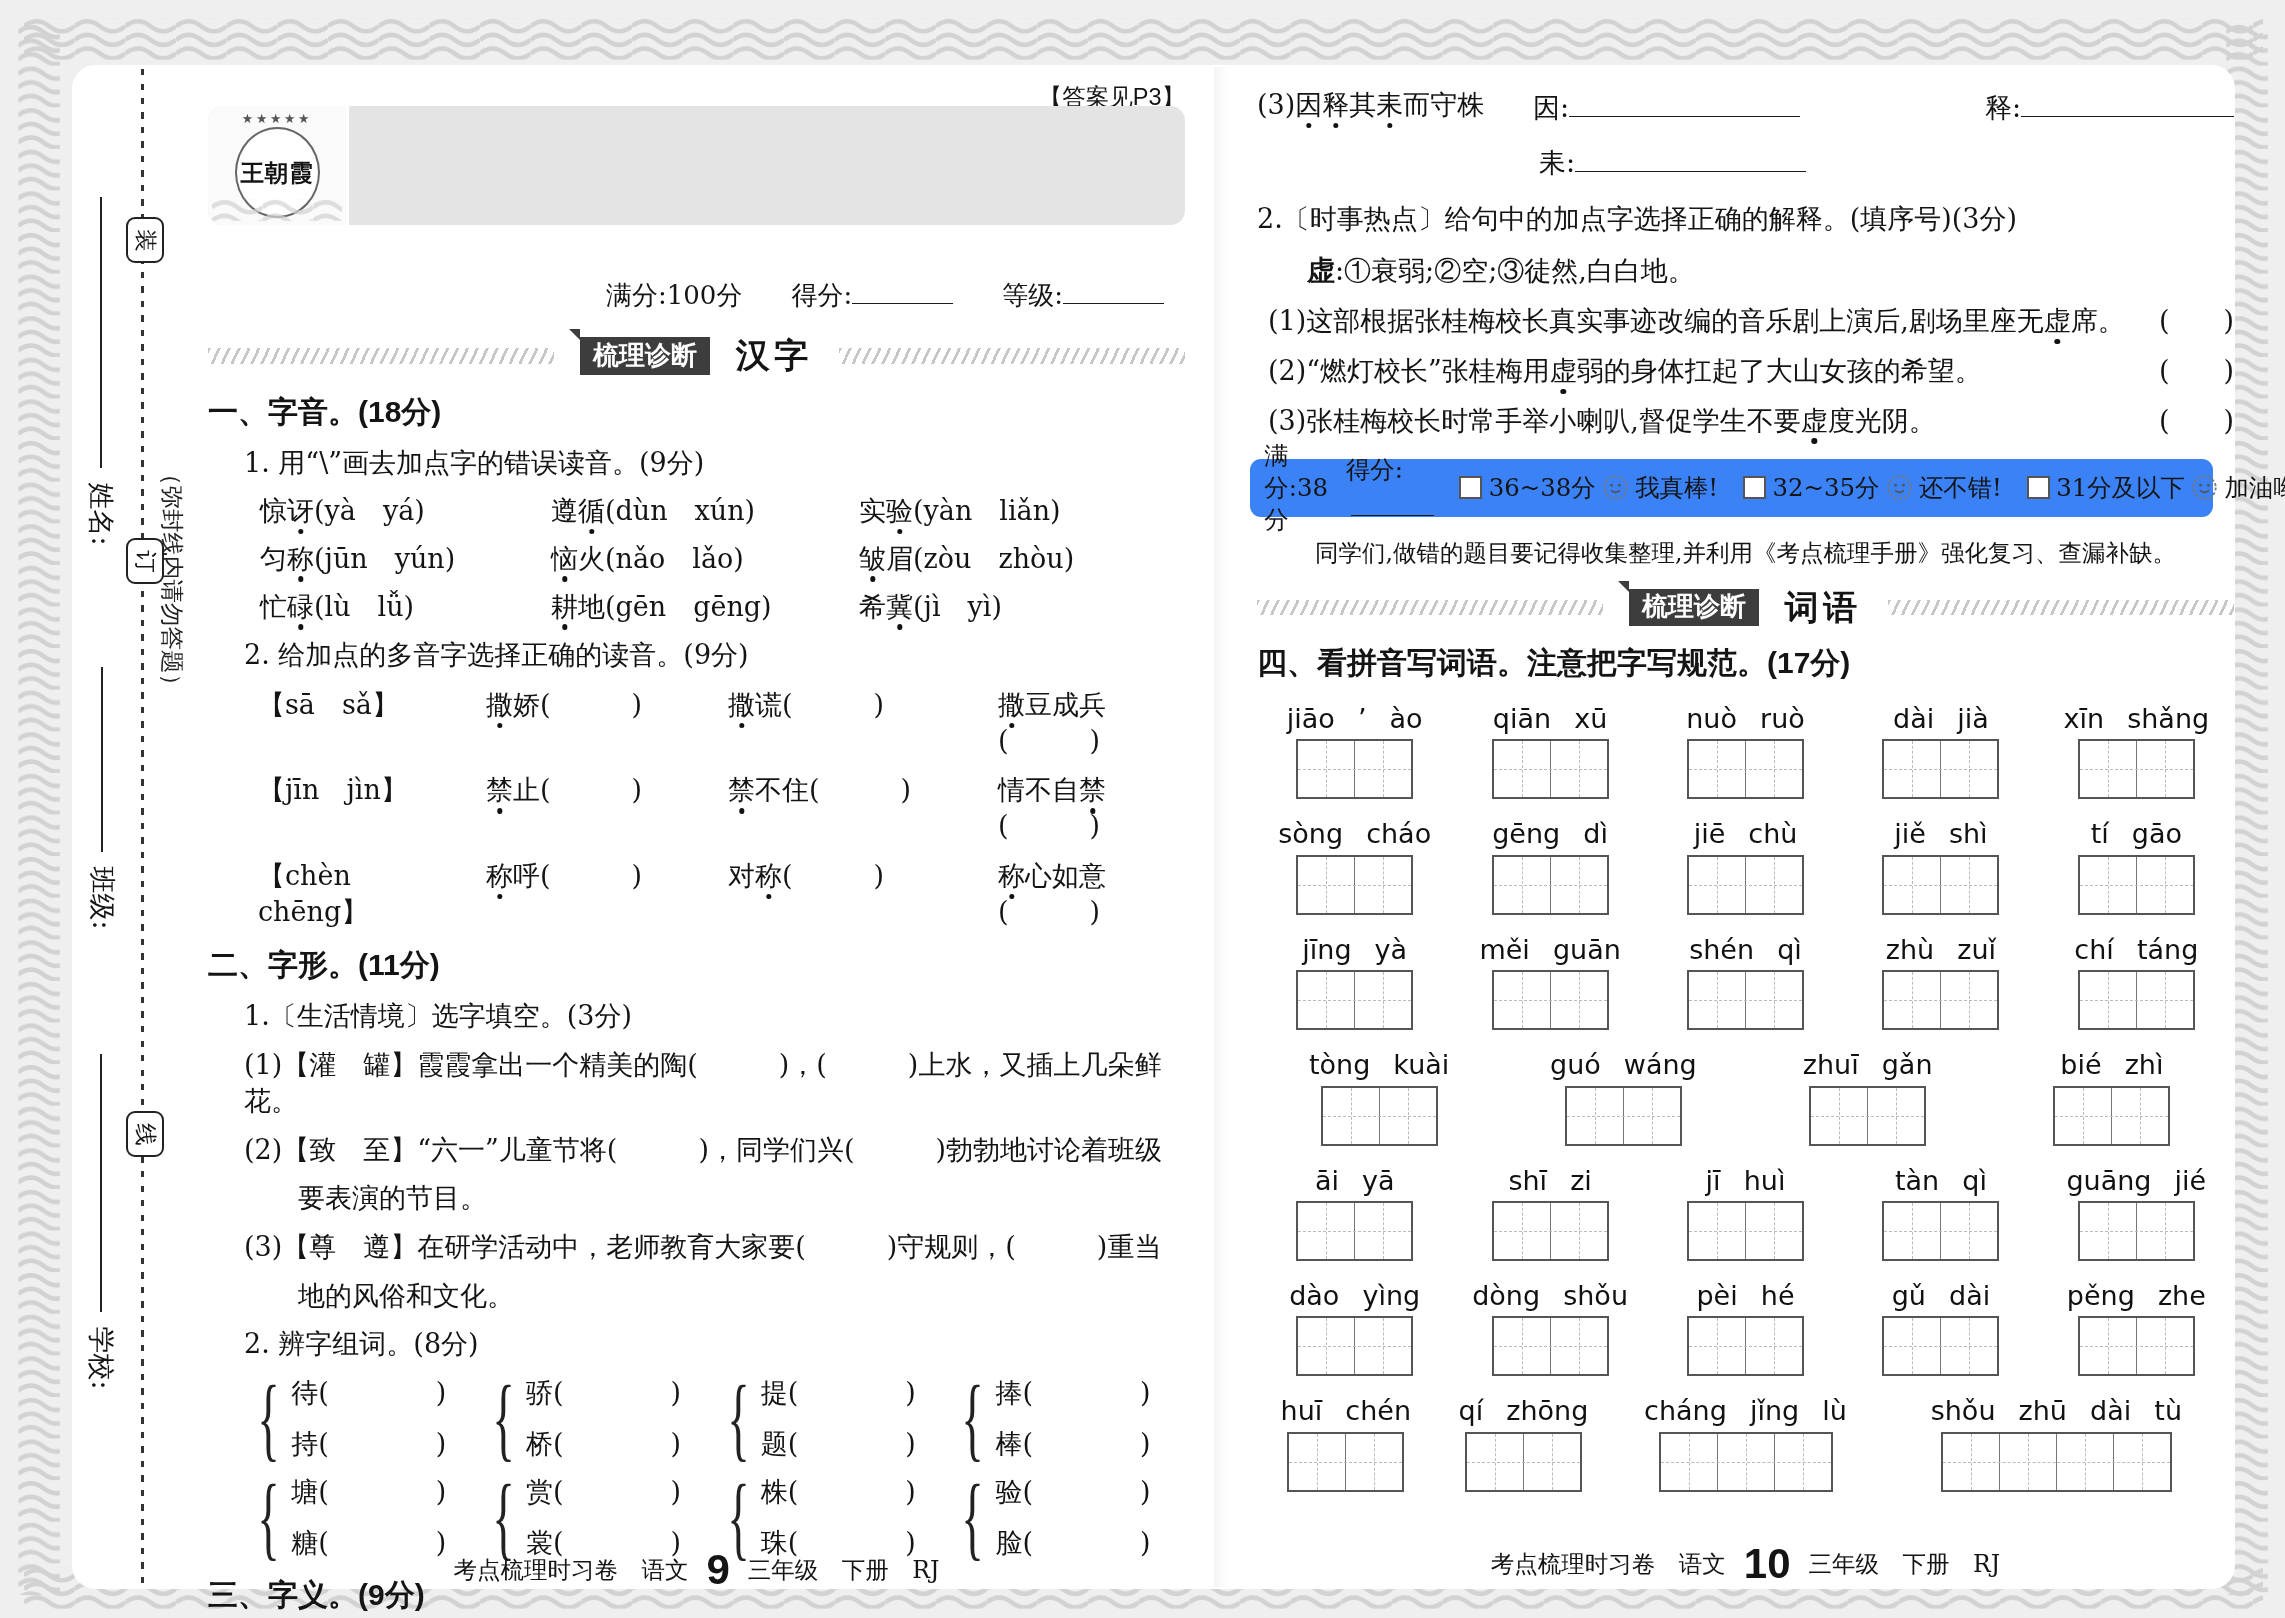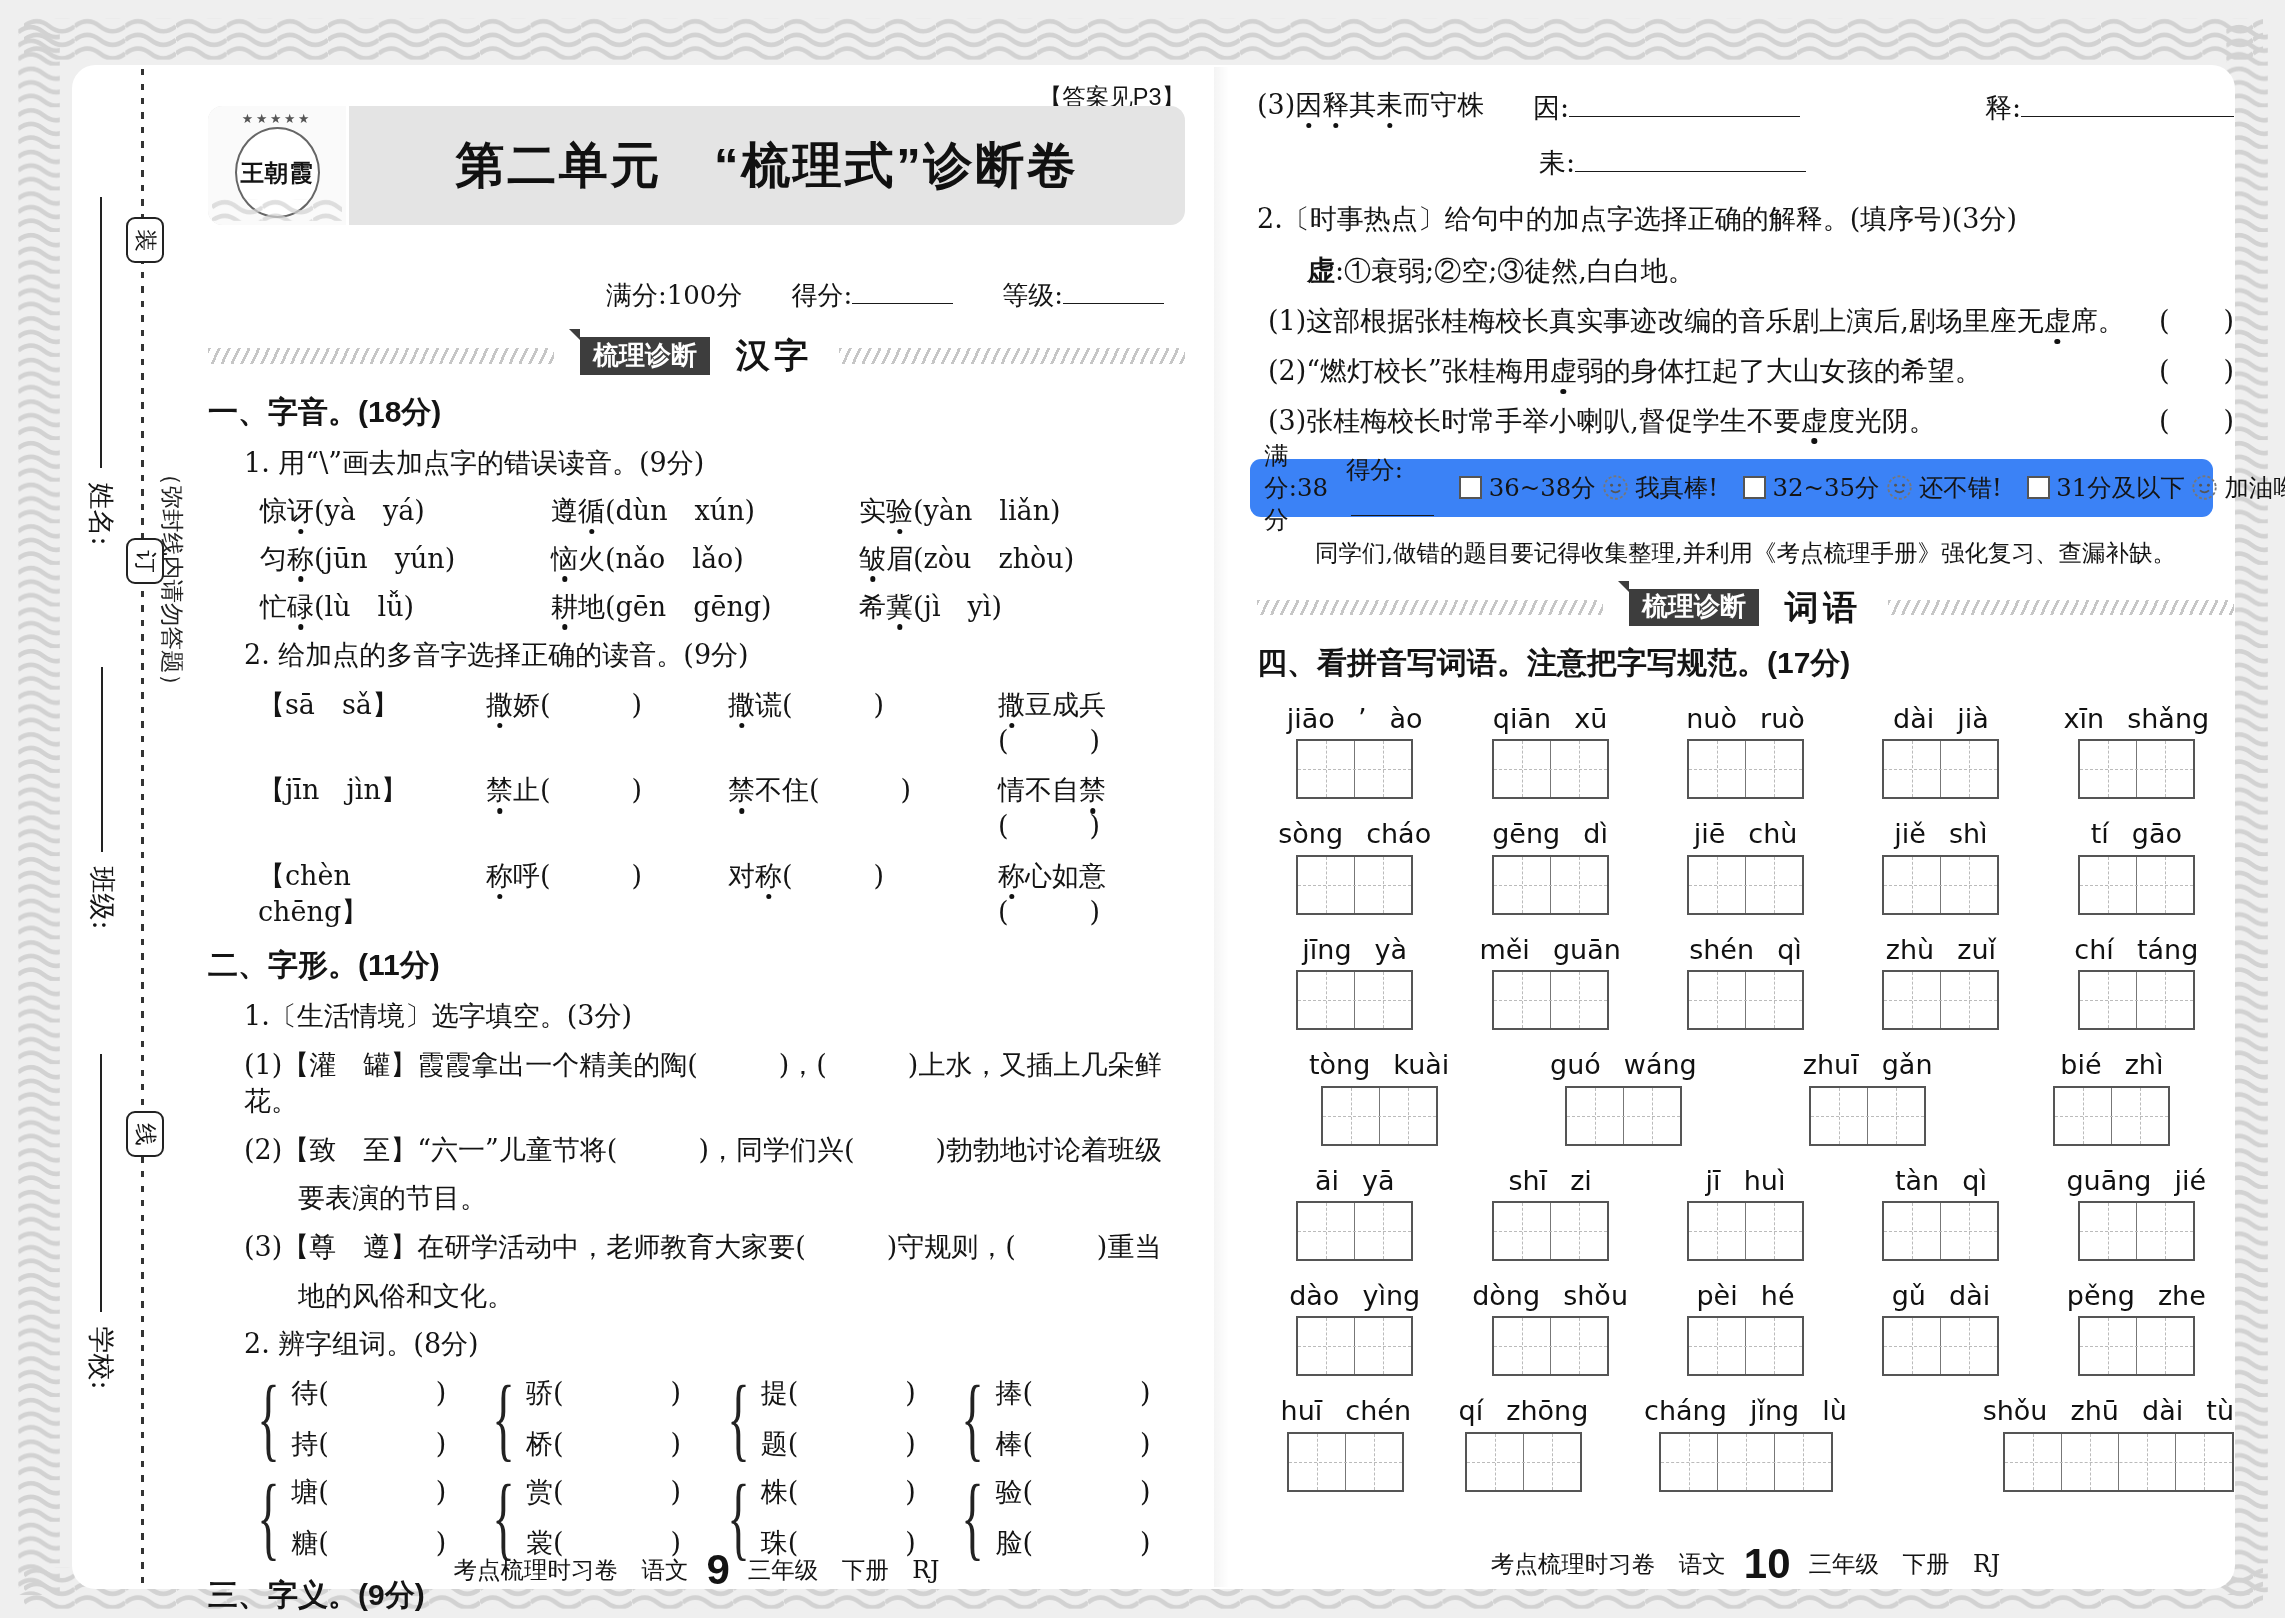--- a/index.html
+++ b/index.html
@@ -177,21 +177,20 @@
     <div class="hbar">
       <div class="logo">
         <div class="stars">★★★★★</div>
         <div class="oval">
           <span class="brand">王朝霞</span>
         </div>
         <svg class="lwav" viewBox="0 0 144 24" width="130" height="22">
             <rect width="100%" height="100%" fill="url(#wv)" opacity=".8"></rect>
           </svg>
       </div>
-      <div class="htitle">第二单元　“梳理式”诊断卷</div>
     </div>
 
     <div class="meta">
       <span>满分:100分</span>
       <span><span>得分:</span><span class="blank w110"></span></span>
       <span><span>等级:</span><span class="blank w110"></span></span>
     </div>
 
     <div class="banner">
       <div class="hatch"></div>
@@ -635,21 +634,21 @@
             </div>
           </div>
           <div class="pycol" style="flex-grow: 3;">
             <div class="py">cháng jǐng lù</div>
             <div class="wbox">
               <span class="wcell"></span>
               <span class="wcell"></span>
               <span class="wcell"></span>
             </div>
           </div>
-          <div class="pycol" style="flex-grow: 4; align-items: flex-end;">
+          <div class="pycol" style="flex-grow: 4;">
             <div class="py">shǒu zhū dài tù</div>
             <div class="wbox">
               <span class="wcell"></span>
               <span class="wcell"></span>
               <span class="wcell"></span>
               <span class="wcell"></span>
             </div>
           </div>
         </div>
       </div>

